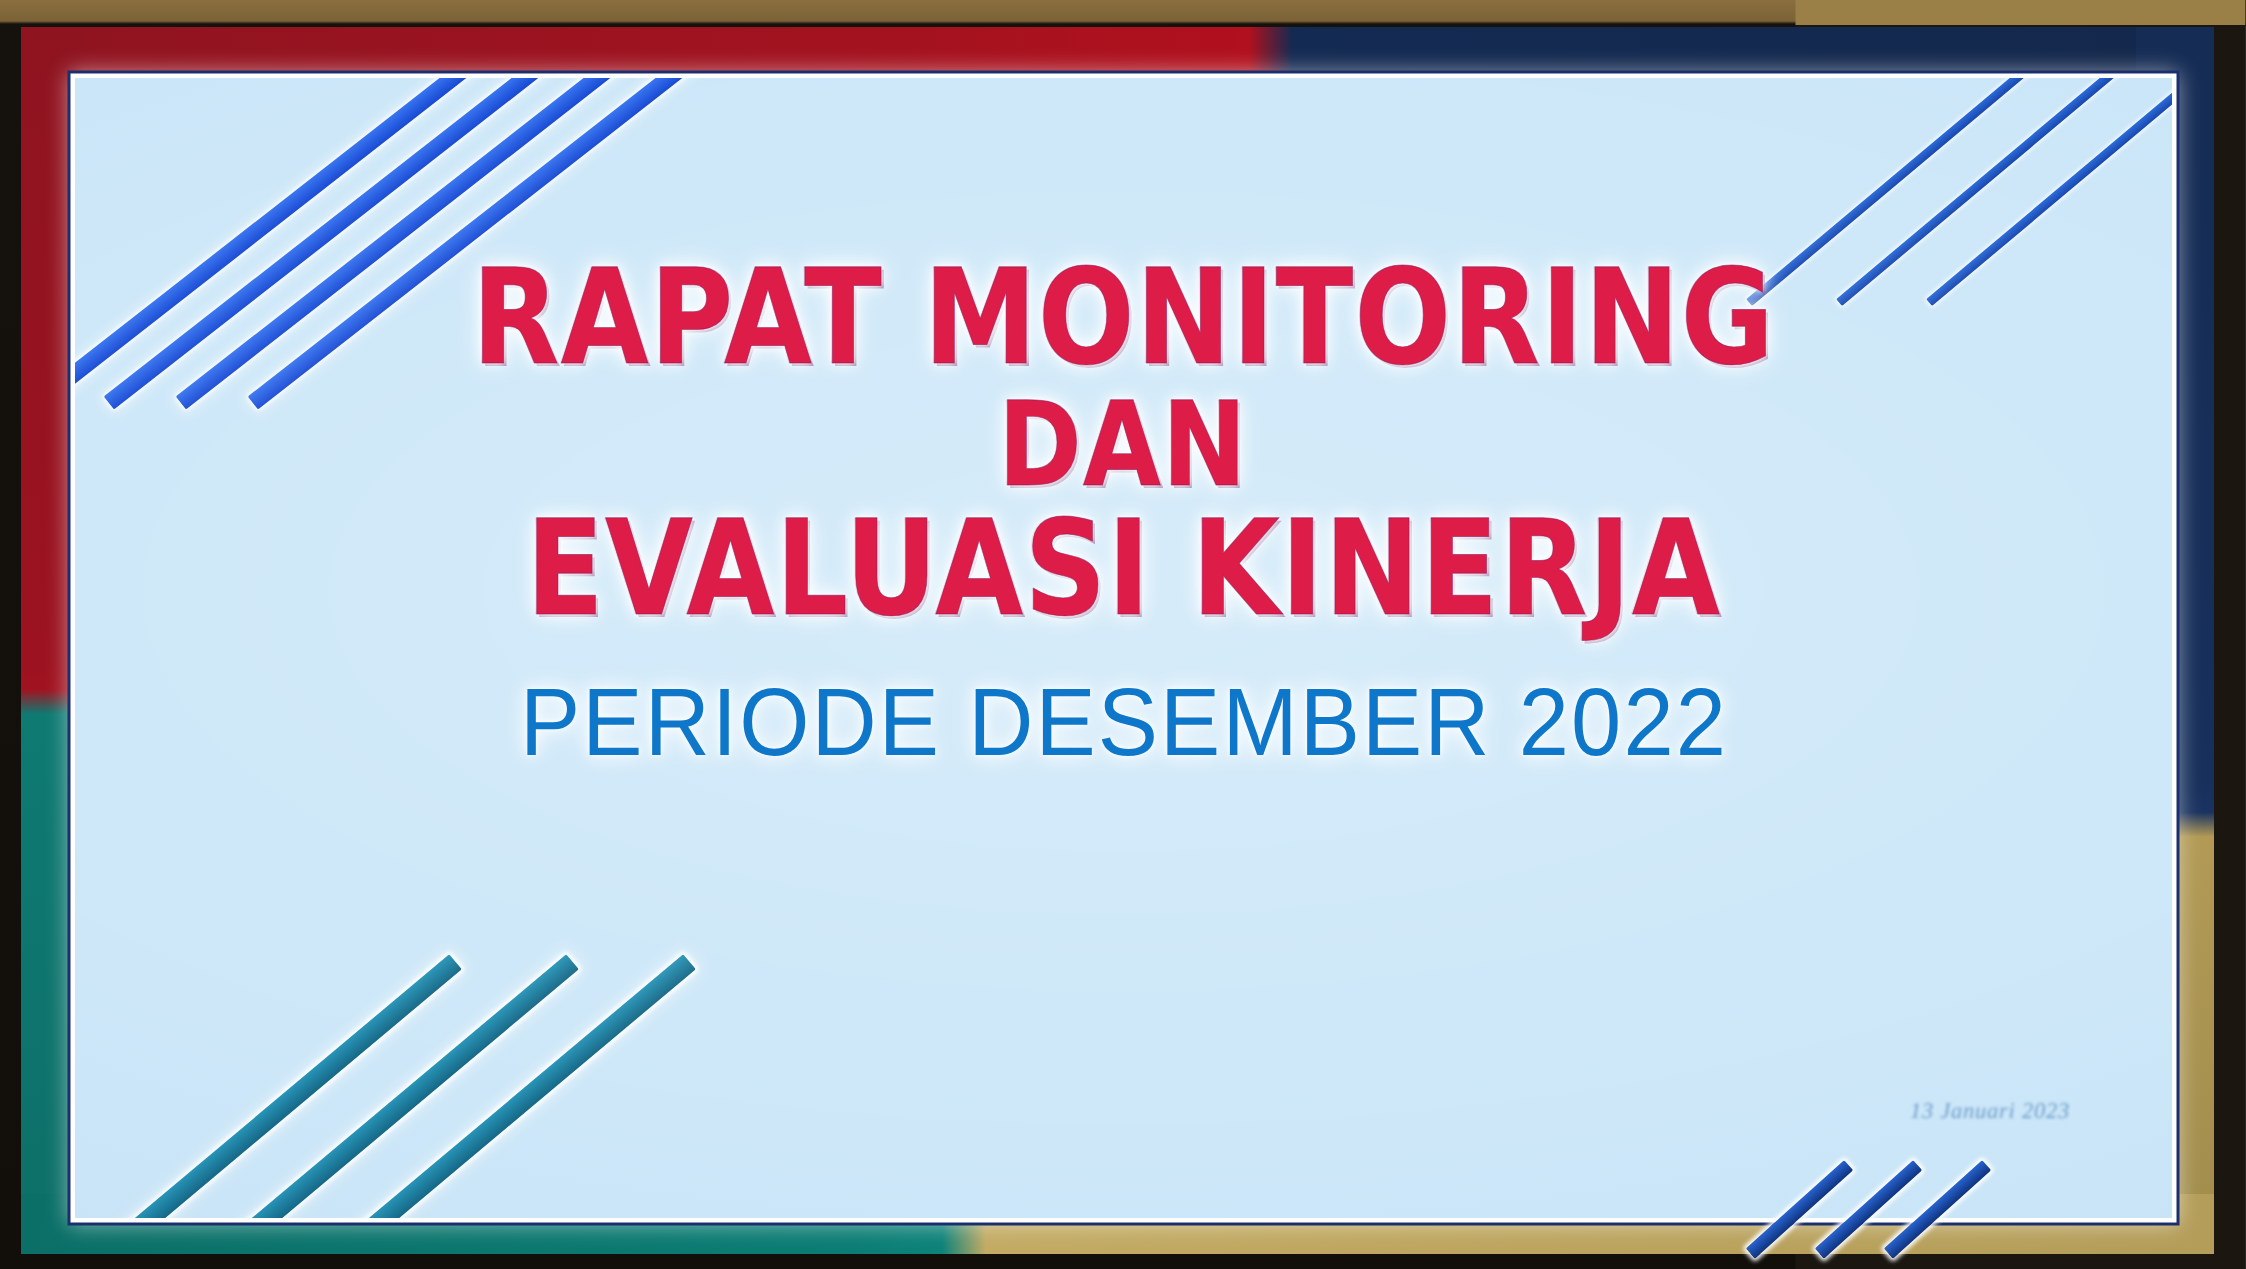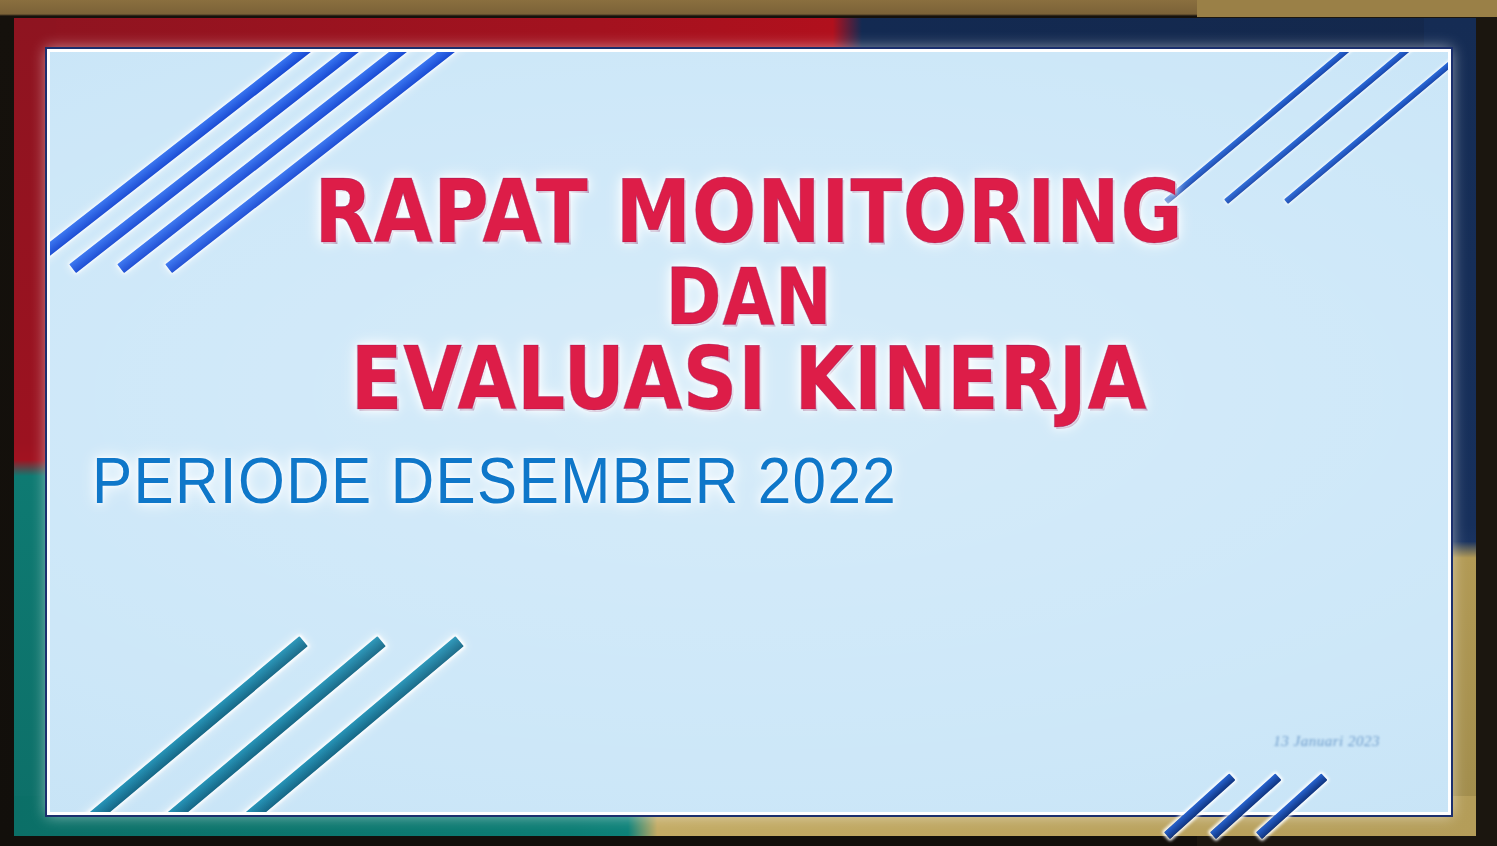--- a/index.html
+++ b/index.html
@@ -159,20 +159,21 @@
   .stripes-br .s1 { left: 10px;  top: 78px; width: 88px; }
   .stripes-br .s2 { left: 56px;  top: 78px; width: 88px; }
   .stripes-br .s3 { left: 102px; top: 78px; width: 88px; }
 
   
   .slide-body {
     position: absolute;
     inset: 0;
     display: flex;
     flex-direction: column;
+    align-items: center;
     justify-content: flex-start;
     padding-top: 118px;
     box-sizing: border-box;
     z-index: 4;
   }
   .headline {
     font-family: "DejaVu Sans", sans-serif;
     font-weight: 700;
     color: #dd1d48;
     text-align: center;

